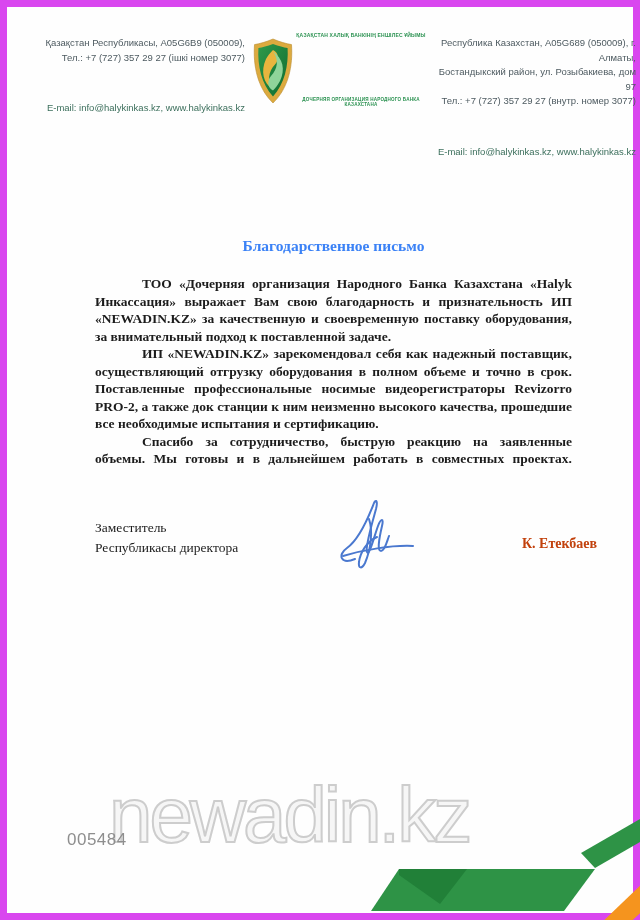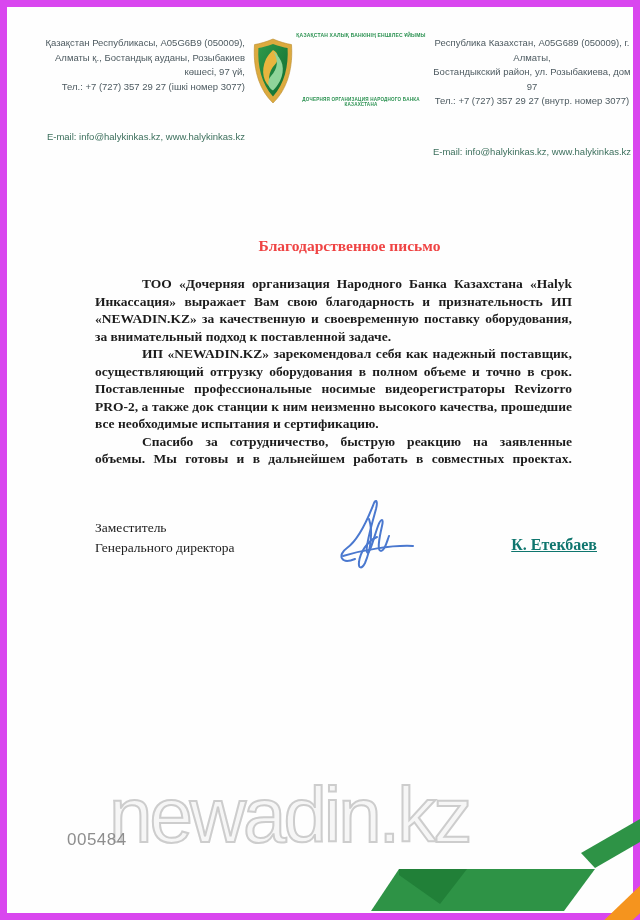--- a/index.html
+++ b/index.html
@@ -8,21 +8,21 @@
     background:#e9e9e9; font-family:"Liberation Sans", sans-serif;
   }
   .page {
     position:absolute; inset:0; background:#fefefe;
     border:7px solid #d946ef; box-sizing:border-box;
   }
 
   
   .lh-block { position:absolute; top:29px; font-size:9.5px; line-height:14.6px; color:#4d5a60; }
   .lh-left  { left:26px;  width:212px; text-align:right; }
-  .lh-right { left:421px; width:208px; text-align:center; }
+  .lh-right { left:421px; width:208px; text-align:right; }
   .lh-block .link-line { color:#3c6f5c;margin-top:36px; }
 
   .logo { position:absolute; top:18px; left:243px; width:176px; height:86px; }
   .logo-arc {
     position:absolute; top:7px; left:46px; width:130px; text-align:center;
     font-size:5px; font-weight:bold; color:#2a9150; letter-spacing:0.2px;
   }
   .logo-shield { position:absolute; top:13px; left:2px; width:42px; height:66px; }
   .logo-brand {
     position:absolute; top:17px; left:52px; width:124px; text-align:left;
@@ -30,41 +30,41 @@
   }
   .logo-brand .brand-main { font-size:30px; letter-spacing:2px; }
   .logo-brand .brand-sub  { font-size:15.5px; letter-spacing:1.6px; margin-top:3px; }
   .logo-bottom {
     position:absolute; top:72px; left:46px; width:130px; text-align:center;
     font-size:4.6px; font-weight:bold; color:#2a9150; letter-spacing:0.2px;
   }
 
   
   .letter-title {
-    position:absolute; top:230px; left:104px; width:477px; text-align:center;
-    font-family:"Liberation Serif", serif; font-weight:bold; font-size:15.5px; color:#ef4444;
+    position:absolute; top:230px; left:88px; width:477px; text-align:center;
+    font-family:"Liberation Serif", serif; font-weight:bold; font-size:15.5px; color:#3b82f6;
   }
   .letter-body {
     position:absolute; top:268px; left:88px; width:477px;
     font-family:"Liberation Serif", serif; font-size:13.5px; line-height:17.5px;
     color:#1c1c1c; text-align:justify;font-weight:bold;
   }
   .letter-body p { margin:0; text-indent:47px; }
   .letter-body p.stretch-last { text-align-last:justify; }
 
   
   .sig-title {
     position:absolute; top:511px; left:88px;
     font-family:"Liberation Serif", serif; font-weight:normal; font-size:13.5px;
     line-height:20px; color:#1c1c1c;
   }
   .sig-scribble { position:absolute; top:490px; left:318px; width:94px; height:80px; }
   .sig-name {
     position:absolute; top:529px; left:455px; width:135px; text-align:right;
-    font-family:"Liberation Serif", serif; font-weight:bold; font-size:16px; color:#0f766e;text-decoration:underline;
+    font-family:"Liberation Serif", serif; font-weight:bold; font-size:14px; color:#c2410c;
   }
 
   
   .watermark {
     position:absolute; top:763px; left:102px;
     font-size:78px; letter-spacing:-3px; font-weight:normal;
     color:#f6f6f6; -webkit-text-stroke:2px #cdcdcd;
     white-space:nowrap;
   }
   .doc-number {
@@ -73,21 +73,20 @@
   }
   .corner-art { position:absolute; left:0; top:0; width:640px; height:920px; pointer-events:none; }
 </style>
 </head>
 <body>
 
 <div class="page">
 
   <div class="lh-block lh-left">
     <div>Қазақстан Республикасы, A05G6B9 (050009),</div>
-    <div>Алматы қ., Бостандық ауданы, Розыбакиев көшесі, 97 үй,</div>
     <div>Тел.: +7 (727) 357 29 27 (ішкі номер 3077)</div>
     <div class="link-line">E-mail: info@halykinkas.kz, www.halykinkas.kz</div>
   </div>
 
   <div class="lh-block lh-right">
     <div>Республика Казахстан, A05G689 (050009), г. Алматы,</div>
     <div>Бостандыкский район, ул. Розыбакиева, дом 97</div>
     <div>Тел.: +7 (727)  357 29 27 (внутр. номер 3077)</div>
     <div class="link-line">E-mail: info@halykinkas.kz, www.halykinkas.kz</div>
   </div>
@@ -112,21 +111,21 @@
   <div class="letter-title">Благодарственное письмо</div>
 
   <div class="letter-body">
     <p>ТОО «Дочерняя организация Народного Банка Казахстана «Halyk Инкассация» выражает Вам свою благодарность и признательность ИП «NEWADIN.KZ» за качественную и своевременную поставку оборудования, за внимательный подход к поставленной задаче.</p>
     <p>ИП «NEWADIN.KZ» зарекомендовал себя как надежный поставщик, осуществляющий отгрузку оборудования в полном объеме и точно в срок. Поставленные профессиональные носимые видеорегистраторы Revizorro PRO-2, а также док станции к ним неизменно высокого качества, прошедшие все необходимые испытания и сертификацию.</p>
     <p class="stretch-last">Спасибо за сотрудничество, быструю реакцию на заявленные объемы. Мы готовы и в дальнейшем работать в совместных проектах.</p>
   </div>
 
   <div class="sig-title">
     <div>Заместитель</div>
-    <div>Генерального директора</div>
+    <div>Республикасы директора</div>
   </div>
 
   <svg class="sig-scribble" viewBox="0 0 94 80">
     <g fill="none" stroke="#4a78cf" stroke-width="2" stroke-linecap="round" stroke-linejoin="round">
       <path d="M30 62 C16 68 12 58 22 51 C36 41 45 16 49 6 C51 2 53 4 51 12 C46 30 40 50 42 55 C44 60 49 40 53 29 C56 21 59 21 57 29 C54 42 52 54 56 54 C60 54 62 44 64 39"></path>
       <path d="M44 22 C48 34 46 52 40 66 C37 72 33 72 34 65 C35 56 42 44 52 40"></path>
       <path d="M18 59 C38 53 66 48 88 49"></path>
     </g>
   </svg>
 

